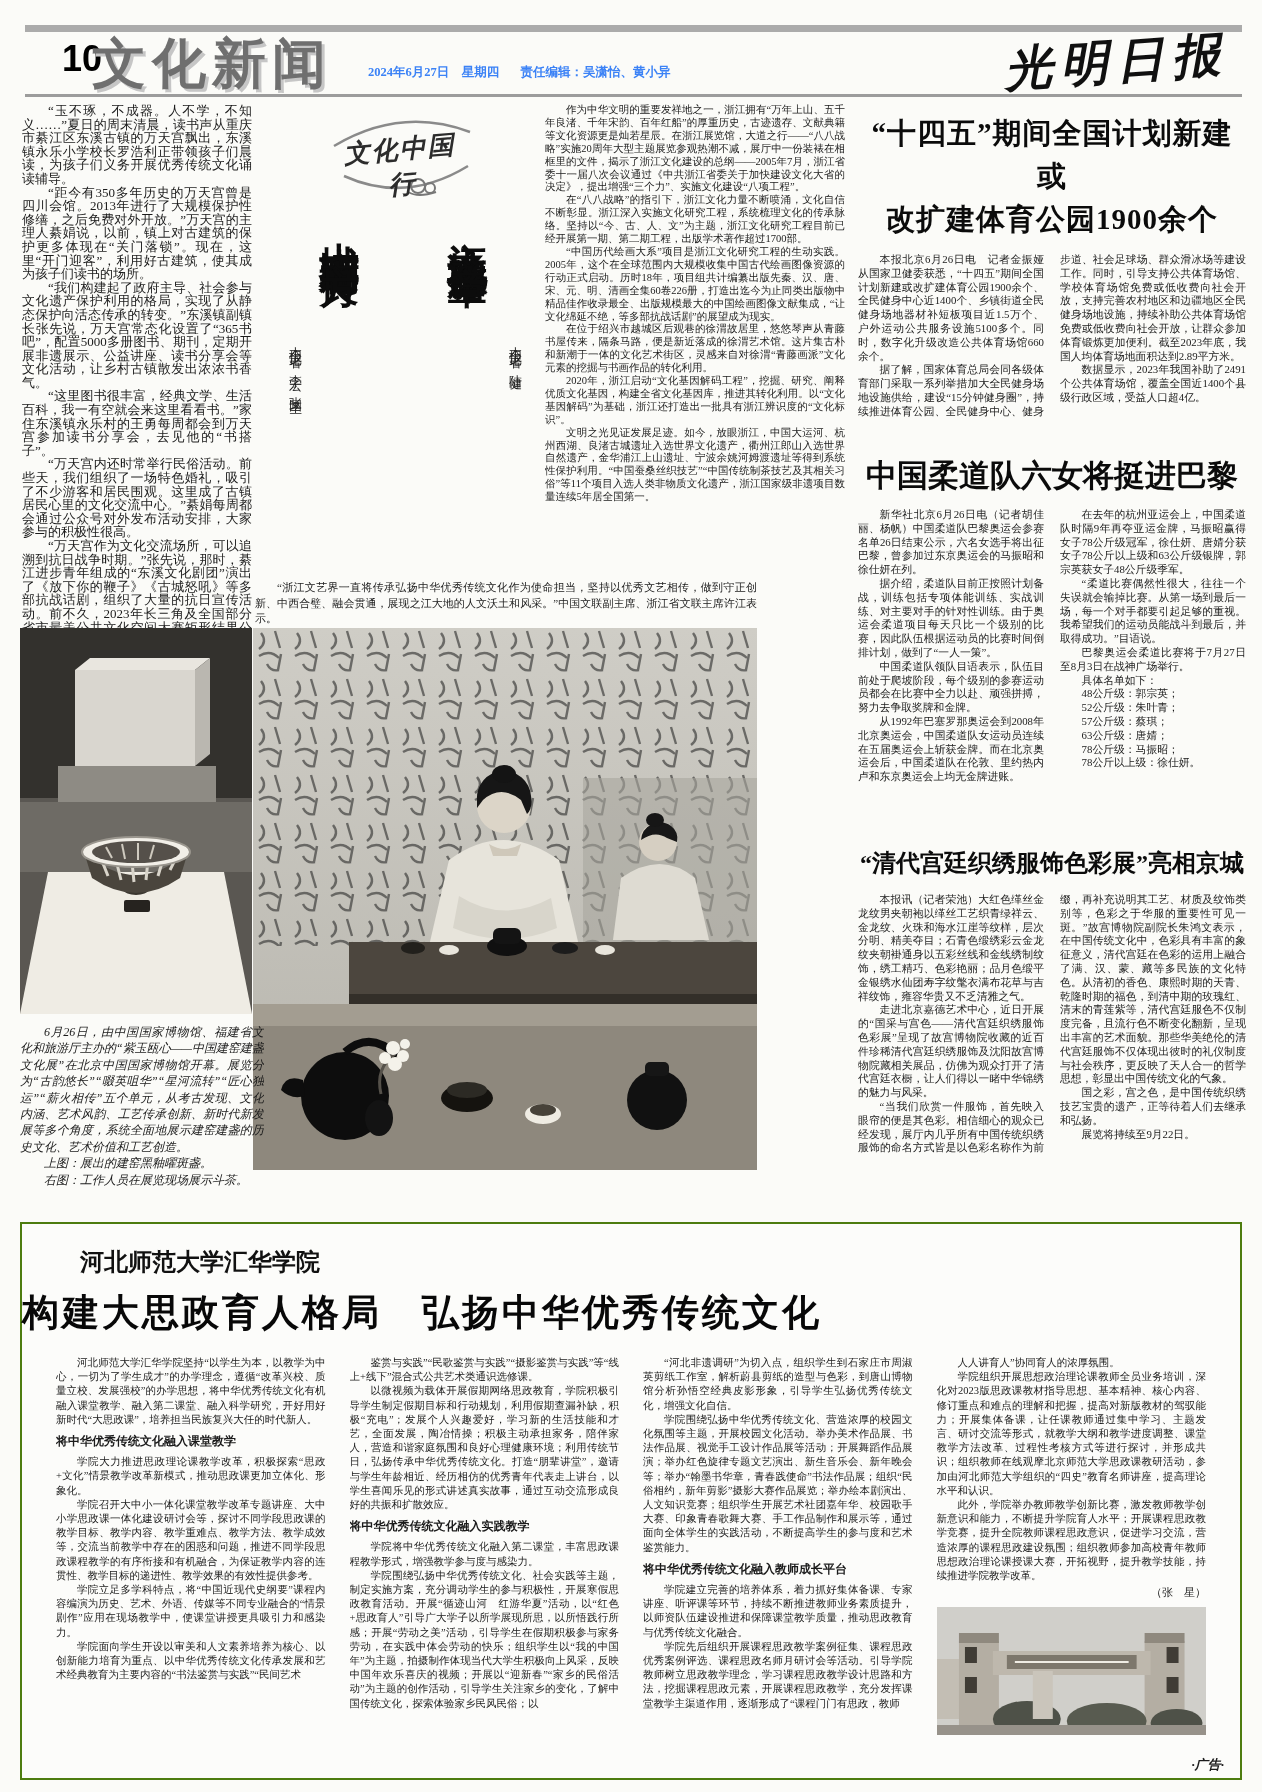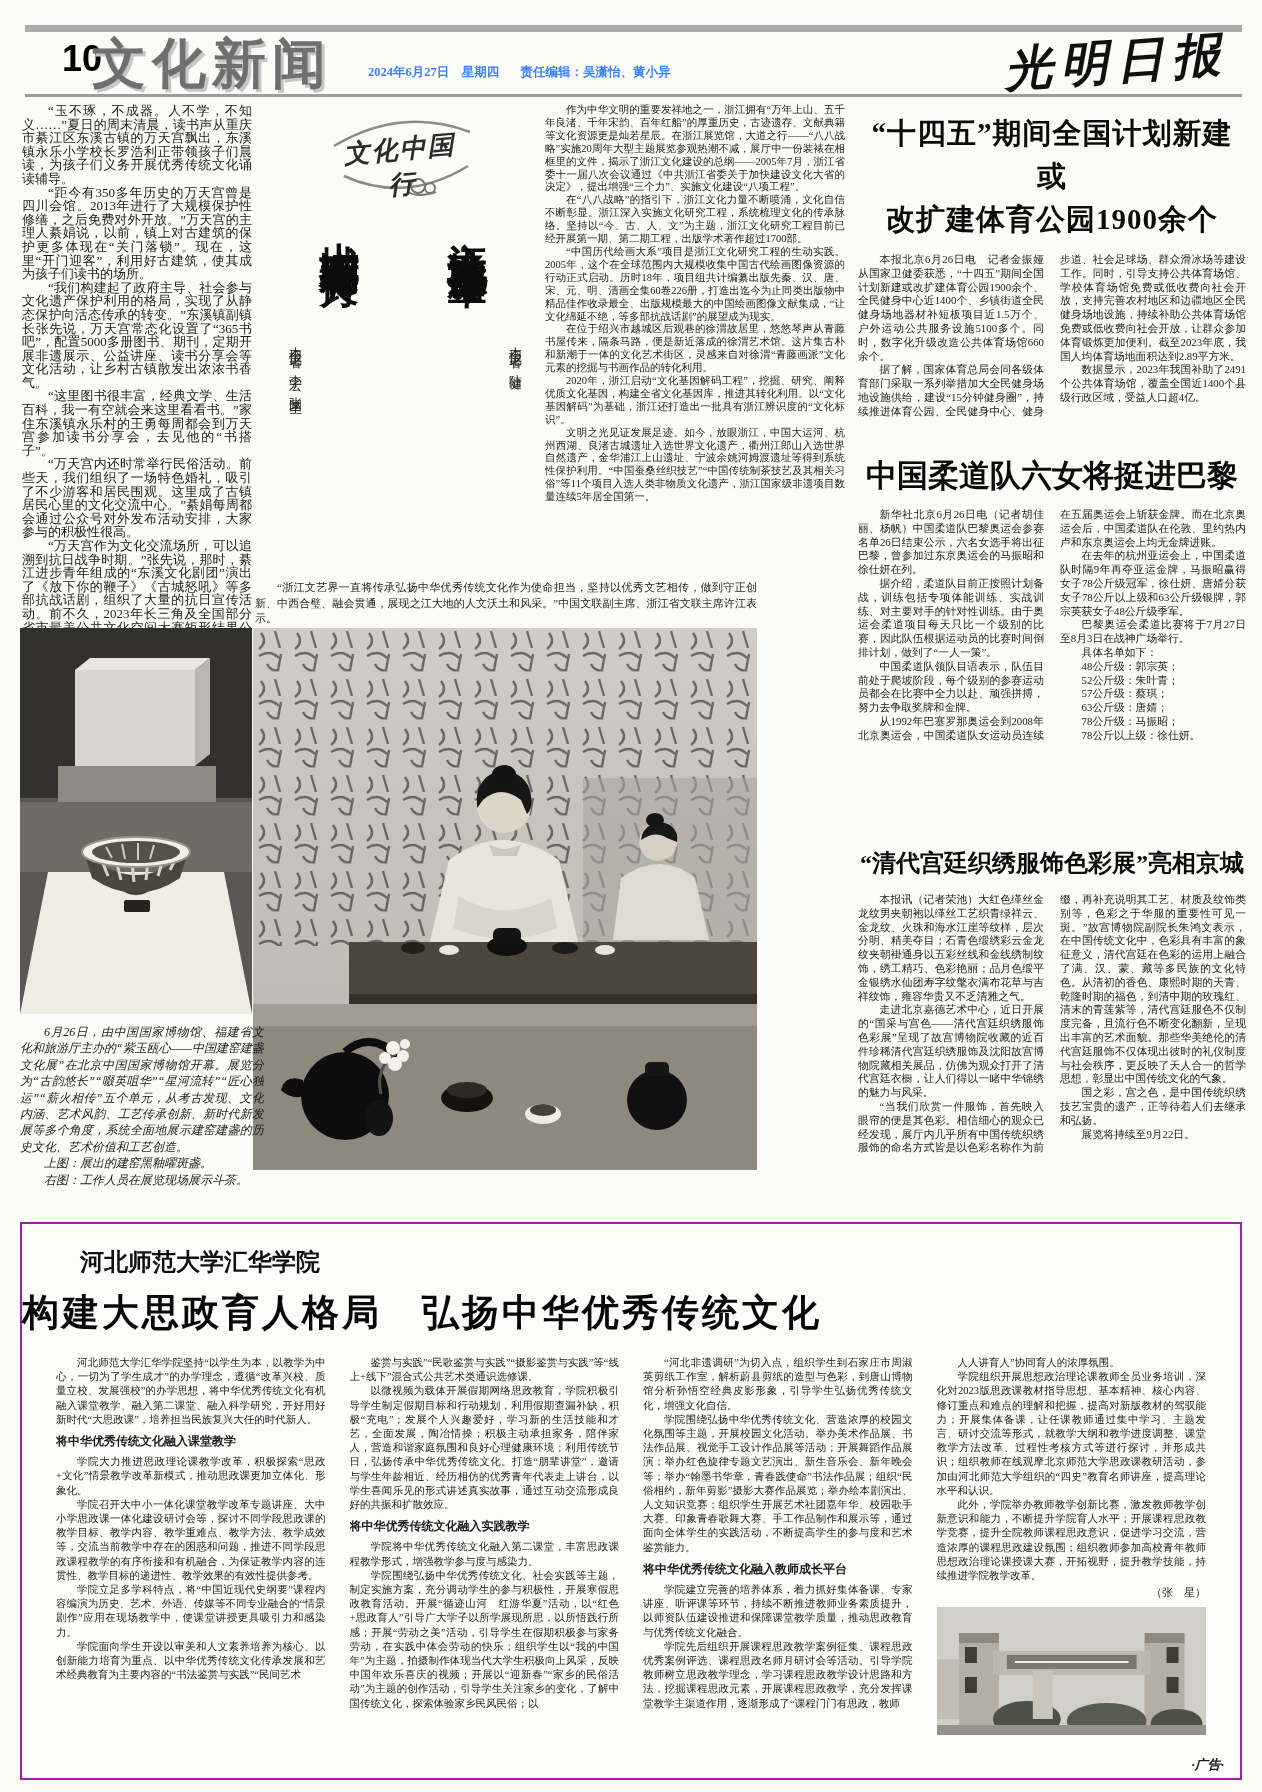--- a/index.html
+++ b/index.html
@@ -53,21 +53,21 @@
   #artSports .cols{height:248px;margin-top:12px;}
   #artJudo{top:456px;}
   #artJudo h2{font-size:31px;line-height:40px;}
   #artJudo .cols{height:292px;margin-top:12px;}
   #artQing{top:845px;}
   #artQing h2{font-size:24px;line-height:36px;}
   #artQing .cols{height:282px;margin-top:12px;}
   .cols{column-count:2;column-gap:16px;font-size:10.8px;line-height:13.8px;text-align:justify;overflow:hidden;}
   .cols p{margin:0;text-indent:2em;}
   
-  #adbox{position:absolute;left:20px;top:1222px;width:1218px;height:554px;border:2px solid #a21caf;
+  #adbox{position:absolute;left:20px;top:1222px;width:1218px;height:554px;border:2px solid #4d7c0f;
          background:#fcfcfa;padding:0;}
   .ad-kicker{position:absolute;left:58px;top:22px;font-size:24px;font-weight:900;
          font-family:"Liberation Sans","DejaVu Sans",sans-serif;color:#111;}
   .ad-headline{position:absolute;left:0;right:0;top:64px;font-size:37px;
          font-weight:900;letter-spacing:3px;color:#080808;}
   .ad-cols{position:absolute;left:34px;right:34px;top:132px;height:398px;display:flex;gap:24px;}
   .adcol{flex:1;font-size:10.5px;line-height:14.2px;text-align:justify;overflow:hidden;}
   .adcol p{margin:0;text-indent:2em;}
   .adcol h4{margin:7px 0;font-size:12px;font-weight:900;text-indent:0;
          font-family:"Liberation Sans","DejaVu Sans",sans-serif;}
@@ -247,20 +247,21 @@
   </div>
 
   <div id="artJudo" class="rart">
     <h2>中国柔道队六女将挺进巴黎</h2>
     <div class="cols">
         <p>新华社北京6月26日电（记者胡佳丽、杨帆）中国柔道队巴黎奥运会参赛名单26日结束公示，六名女选手将出征巴黎，曾参加过东京奥运会的马振昭和徐仕妍在列。</p>
         <p>据介绍，柔道队目前正按照计划备战，训练包括专项体能训练、实战训练、对主要对手的针对性训练。由于奥运会柔道项目每天只比一个级别的比赛，因此队伍根据运动员的比赛时间倒排计划，做到了“一人一策”。</p>
         <p>中国柔道队领队目语表示，队伍目前处于爬坡阶段，每个级别的参赛运动员都会在比赛中全力以赴、顽强拼搏，努力去争取奖牌和金牌。</p>
         <p>从1992年巴塞罗那奥运会到2008年北京奥运会，中国柔道队女运动员连续在五届奥运会上斩获金牌。而在北京奥运会后，中国柔道队在伦敦、里约热内卢和东京奥运会上均无金牌进账。</p>
         <p>在去年的杭州亚运会上，中国柔道队时隔9年再夺亚运金牌，马振昭赢得女子78公斤级冠军，徐仕妍、唐婧分获女子78公斤以上级和63公斤级银牌，郭宗英获女子48公斤级季军。</p>
+        <p>“柔道比赛偶然性很大，往往一个失误就会输掉比赛。从第一场到最后一场，每一个对手都要引起足够的重视。我希望我们的运动员能战斗到最后，并取得成功。”目语说。</p>
         <p>巴黎奥运会柔道比赛将于7月27日至8月3日在战神广场举行。</p>
         <p>具体名单如下：</p>
         <p>48公斤级：郭宗英；</p>
         <p>52公斤级：朱叶青；</p>
         <p>57公斤级：蔡琪；</p>
         <p>63公斤级：唐婧；</p>
         <p>78公斤级：马振昭；</p>
         <p>78公斤以上级：徐仕妍。</p>
       </div>
   </div>

